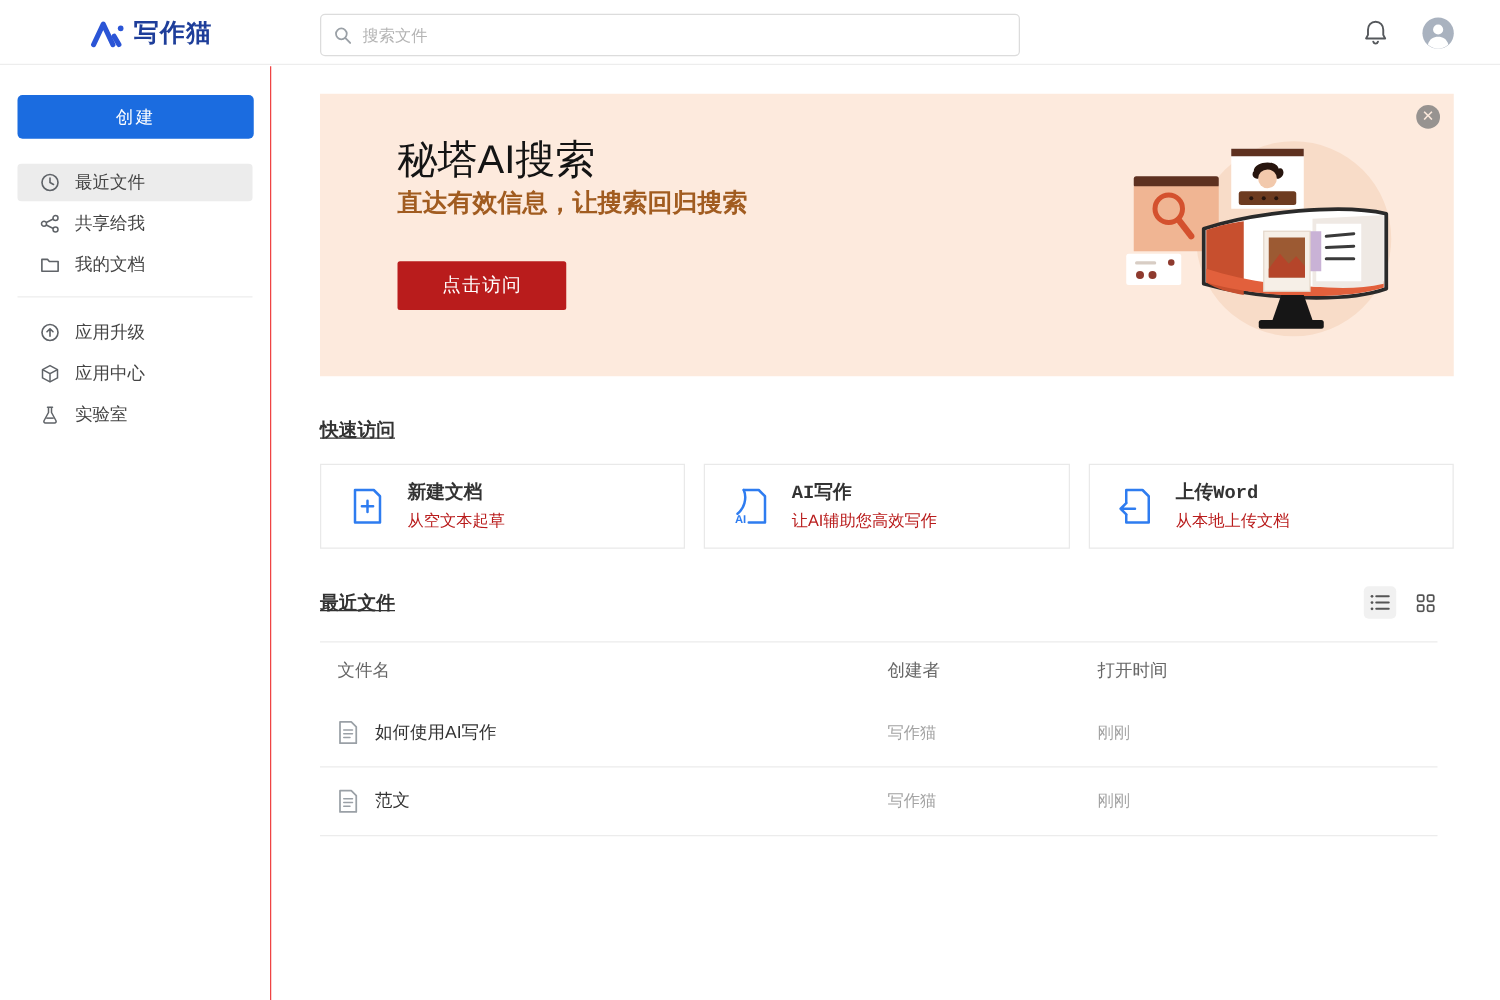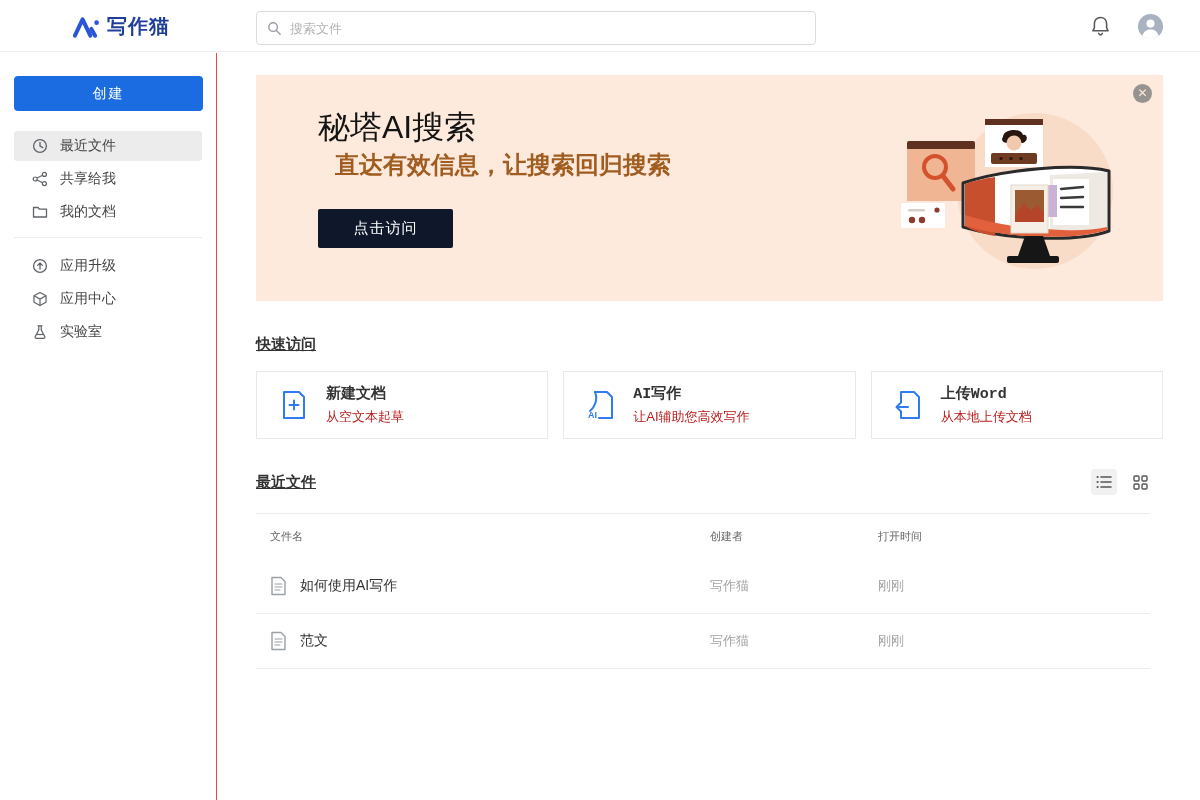--- a/index.html
+++ b/index.html
@@ -21,22 +21,22 @@
   .nav-item { margin:0 14px 3px 14px; height:30px; display:flex; align-items:center; padding-left:18px; gap:12px; border-radius:3px; cursor:pointer; }
   .nav-item.active { background:#ececec; }
   .nav-item span.lbl { font-size:14px; color:#444; }
   .nav-divider { border-top:1px solid #ededed; margin:10px 14px 13px 14px; }
 
   
   .main { position:absolute; top:53px; left:217px; right:0; bottom:0; padding:22px 37px 0 39px; overflow:hidden; }
 
   .banner { position:relative; height:226px; background:#fdeadd; }
   .banner-title { position:absolute; left:62px; top:31px; font-size:32px; font-weight:normal; color:#141414; }
-  .banner-sub { position:absolute; left:62px; top:74px; font-size:24px; font-weight:bold; color:#a15c20;margin-left:17px; }
-  .banner-cta { position:absolute; left:62px; top:134px; width:135px; height:39px; background:#0f172a; color:#fff; font-size:15px; border:none; border-radius:2px; cursor:pointer; font-family:inherit; letter-spacing:1px; }
+  .banner-sub { position:absolute; left:62px; top:74px; font-size:20px; font-weight:bold; color:#a15c20; }
+  .banner-cta { position:absolute; left:62px; top:134px; width:135px; height:39px; background:#b91c1c; color:#fff; font-size:15px; border:none; border-radius:2px; cursor:pointer; font-family:inherit; letter-spacing:1px; }
   .banner-close { position:absolute; top:9px; right:11px; width:19px; height:19px; border-radius:50%; background:#979390; color:#fdeadd; font-size:12px; line-height:19px; text-align:center; cursor:pointer; }
   .banner-illu { position:absolute; right:8px; top:28px; }
 
   .section-h { font-size:15px; font-weight:bold; color:#333;text-decoration:underline; }
   .qa-head { margin-top:34px; }
   .cards { margin-top:17px; display:flex; gap:15px; }
   .card { flex:1; height:68px; background:#fff; border:1px solid #e9e9e9; display:flex; align-items:center; padding-left:22px; gap:17px; cursor:pointer; }
   .card-t { font-size:15px; font-weight:bold; color:#333;font-family:Liberation Mono, monospace; }
   .card-s { font-size:13px; color:#b91c1c; margin-top:5px; }
 
@@ -45,21 +45,21 @@
   .vt-btn { width:26px; height:26px; border-radius:4px; display:flex; align-items:center; justify-content:center; cursor:pointer; }
   .vt-btn.active { background:#f1f1f1; }
 
   .ftable { margin-top:18px; width:894px; }
   .frow { display:flex; align-items:center; border-bottom:1px solid #ececec; }
   .frow.head { border-top:1px solid #ececec; border-bottom:none; height:46px; }
   .frow.data { height:55px; }
   .col-name { flex:1; padding-left:14px; display:flex; align-items:center; gap:13px; }
   .col-creator { width:168px; }
   .col-time { width:272px; }
-  .hcell { font-size:11px; color:#666; }
+  .hcell { font-size:14px; color:#666; }
   .fname { font-size:14px; color:#333; }
   .fmeta { font-size:13px; color:#a3a3a3; }
 </style>
 </head>
 <body>
 
 <div class="header">
   <div class="logo">
     <svg width="27" height="26" viewBox="0 0 28 26">
       <path d="M3 22 L11 5 L19 22" fill="none" stroke="#2b55d6" stroke-width="4.2" stroke-linecap="round" stroke-linejoin="round"></path>

